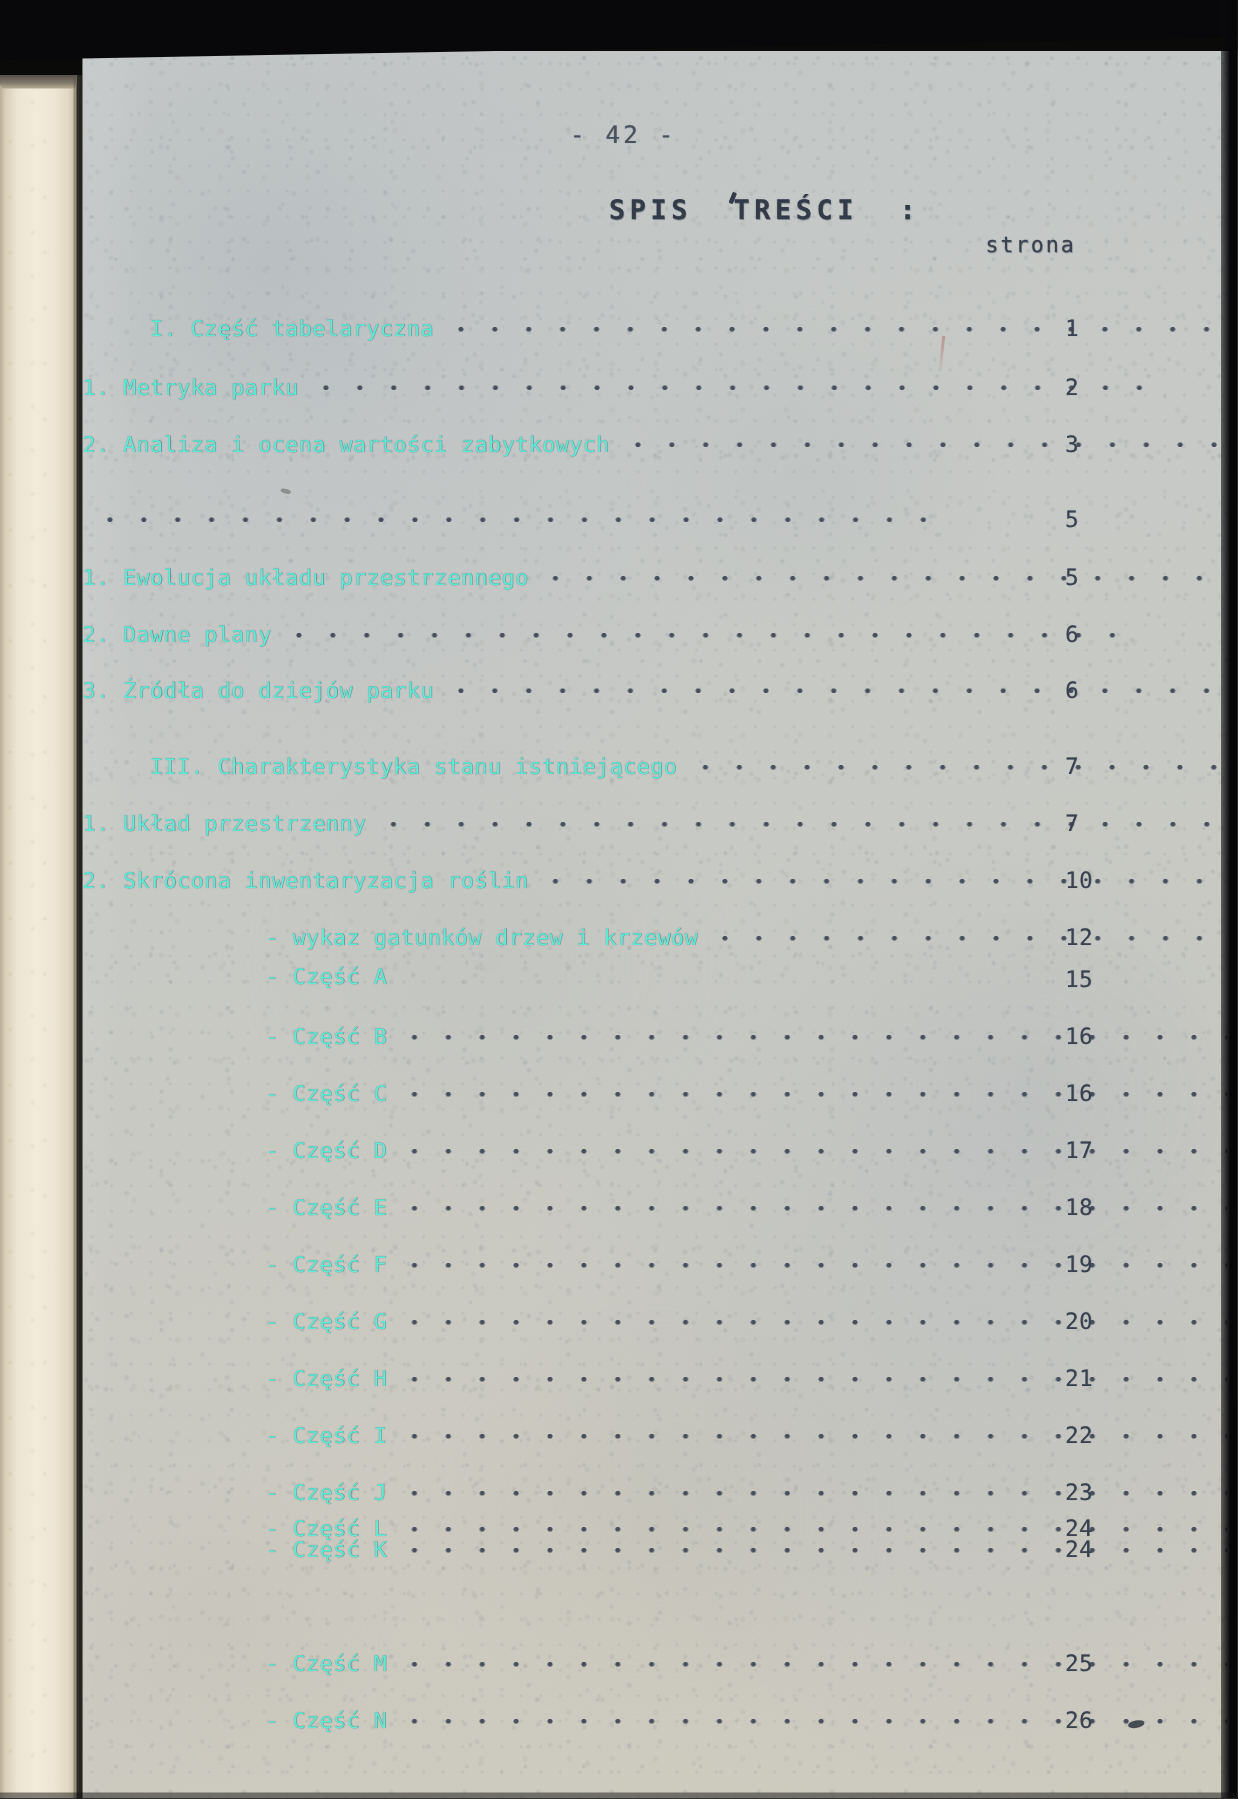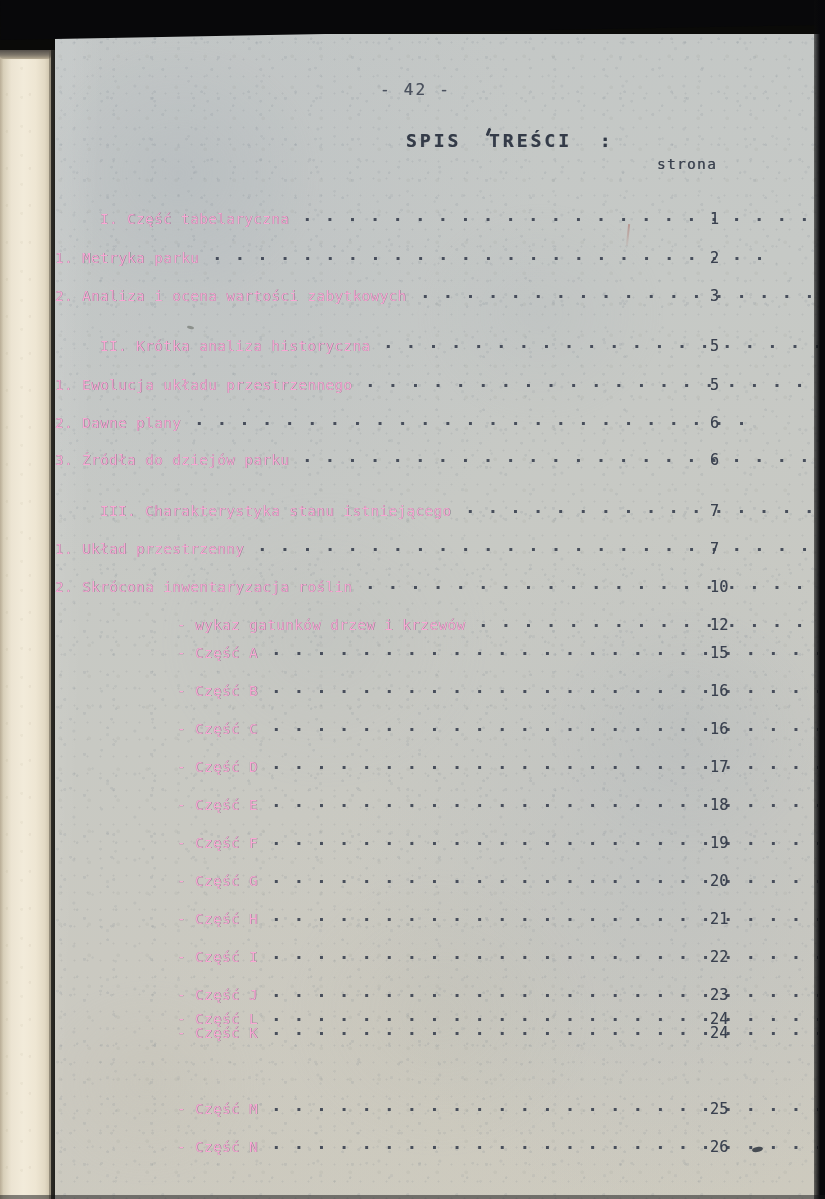--- a/index.html
+++ b/index.html
@@ -192,21 +192,21 @@
     width: 770px;
     height: 22px;
     display: flex;
     align-items: baseline;
   }
   .row .label {
     font-family: "DejaVu Sans Mono", "Liberation Mono", monospace;
     font-size: 14.4px;
     letter-spacing: .35px;
     white-space: pre;
-    color: #f9a8d4;
+    color: #5eead4;
     text-shadow:
       .35px .3px .45px rgba(56,64,78,.55),
       -.25px .15px .55px rgba(72,80,94,.28);
   }
   .row .leader {
     flex: 1 1 auto;
     position: relative;
     height: 14px;
     margin-left: 7px;
     margin-right: 7px;
@@ -314,21 +314,20 @@
           <span class="label">1. Metryka parku</span>
           <span class="leader"></span>
           <span class="pageno">2</span>
         </div>
         <div class="row lvl1" style="top: 253px;">
           <span class="label">2. Analiza i ocena wartości zabytkowych</span>
           <span class="leader"></span>
           <span class="pageno">3</span>
         </div>
         <div class="row lvl0" style="top: 303px;">
-          <span class="label">II. Krótka analiza historyczna</span>
           <span class="leader"></span>
           <span class="pageno">5</span>
         </div>
         <div class="row lvl1" style="top: 342px;">
           <span class="label">1. Ewolucja układu przestrzennego</span>
           <span class="leader"></span>
           <span class="pageno">5</span>
         </div>
         <div class="row lvl1" style="top: 380px;">
           <span class="label">2. Dawne plany</span>
@@ -353,21 +352,21 @@
         <div class="row lvl1" style="top: 544px;">
           <span class="label">2. Skrócona inwentaryzacja roślin</span>
           <span class="leader"></span>
           <span class="pageno">10</span>
         </div>
         <div class="row lvl2" style="top: 582px;">
           <span class="label">- wykaz gatunków drzew i krzewów</span>
           <span class="leader"></span>
           <span class="pageno">12</span>
         </div>
-        <div class="row lvl2" style="top: 610px;">
+        <div class="row lvl2" style="top: 610px; flex-direction: column;">
           <span class="label">- Część A</span>
           <span class="leader"></span>
           <span class="pageno">15</span>
         </div>
         <div class="row lvl2" style="top: 648px;">
           <span class="label">- Część B</span>
           <span class="leader"></span>
           <span class="pageno">16</span>
         </div>
         <div class="row lvl2" style="top: 686px;">

